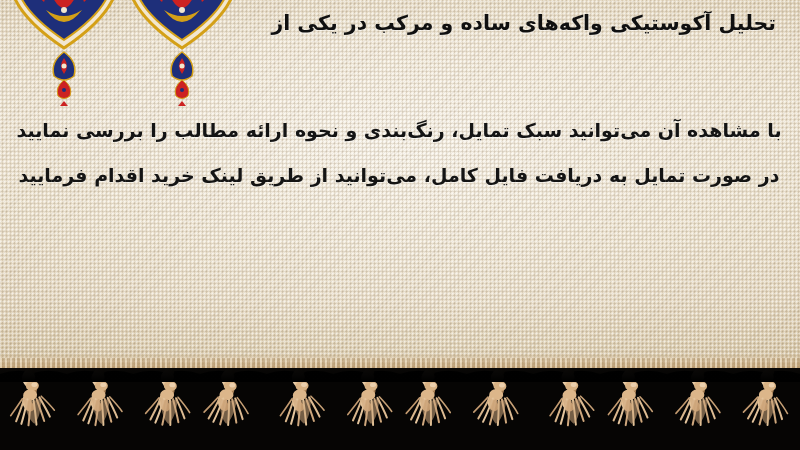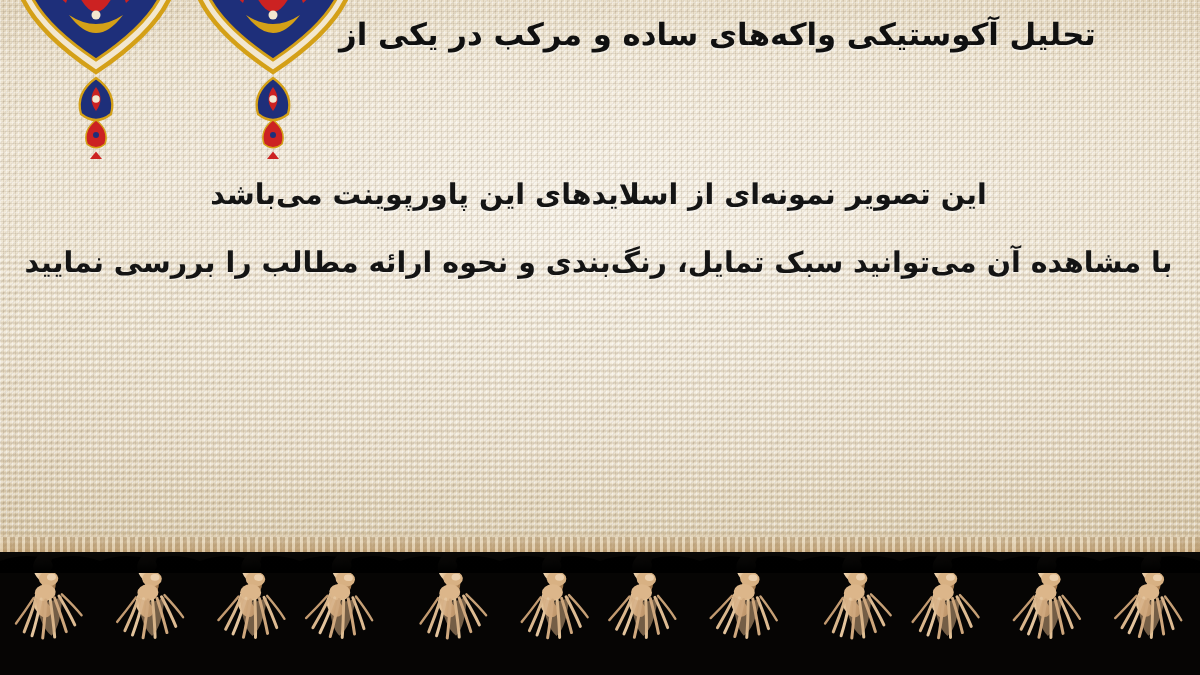--- a/index.html
+++ b/index.html
@@ -111,22 +111,22 @@
     position:absolute;top:-74px;
   }
   .ornament.left{left:4px;}
   .ornament.right{left:122px;}
 
   
   .text-layer{
     position:absolute;left:0;top:0;width:800px;height:374px;
   }
   .title-block{
-    position:absolute;right:14px;top:8px;width:560px;
-    text-align:left;
+    position:absolute;right:24px;top:8px;width:560px;
+    text-align:right;
   }
   .title-line{
     font-size:20.5px;
     font-weight:700;
     color:#101010;
     line-height:30px;
     letter-spacing:0px;
     text-shadow:0 1px 0 rgba(255,255,255,0.42);
     white-space:nowrap;
     direction:rtl;
@@ -218,22 +218,22 @@
     </svg>
   </div>
 
   <div class="text-layer">
 
     <div class="title-block">
       <div class="title-line">تحلیل آکوستیکی واکه‌های ساده و مرکب در یکی از</div>
     </div>
 
     <div class="body-block">
-      <div class="body-line">این تصویر نمونه‌ای از اسلایدهای این پاورپوینت می‌باشد</div>
       <div class="body-line">با مشاهده آن می‌توانید سبک تمایل، رنگ‌بندی و نحوه ارائه مطالب را بررسی نمایید</div>
+      <div class="body-line">در صورت تمایل به دریافت فایل کامل، می‌توانید از طریق لینک خرید اقدام فرمایید</div>
     </div>
 
   </div>
 
   <div class="fringe-zone">
     <div class="fringe-shadow"></div>
     <svg id="fringe-svg" width="800" height="82" viewBox="0 0 800 82">
       <defs>
         <linearGradient id="cordGrad" x1="0" y1="0" x2="1" y2="1">
           <stop offset="0%" stop-color="#f0d6b2"></stop>

